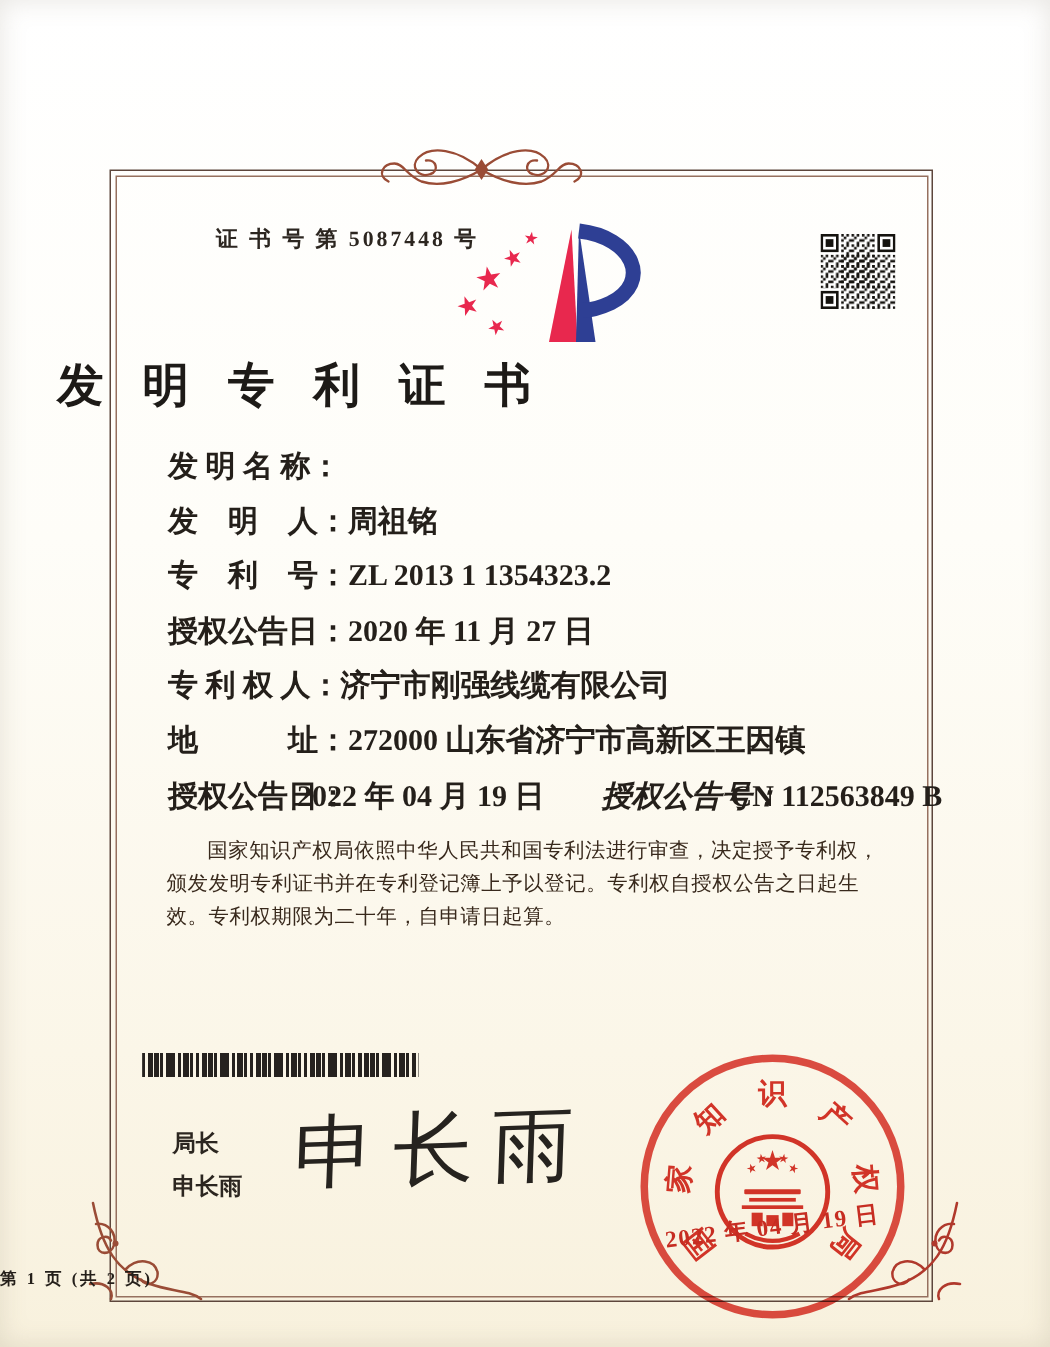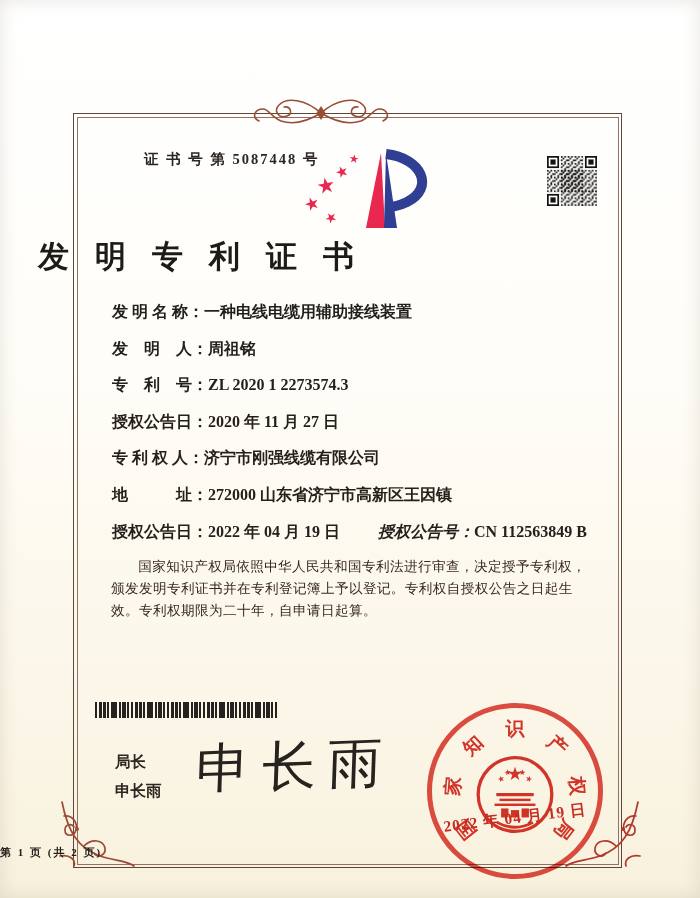--- a/index.html
+++ b/index.html
@@ -20,21 +20,21 @@
   .corner-br{position:absolute; left:564px; top:796px; width:80px; height:78px; transform:scaleX(-1);}
   
   .cert-no{position:absolute; left:104px; top:150px; font-size:14.5px; font-weight:700; letter-spacing:2px;margin-left:40px;}
   .qr{position:absolute; left:547px; top:156px; width:50px; height:50px;}
   .logo{position:absolute; left:282px; top:144px; width:150px; height:94px;}
   .title{position:absolute; left:12px; top:236px; width:100%; 
          font-size:31px; font-weight:700; letter-spacing:26px; text-indent:26px; color:#1d1a17;}
   
   .fields{position:absolute; left:112px; top:301px; right:90px;}
   .row{display:flex; align-items:flex-start; line-height:21px; margin-bottom:15.6px;
-       font-size:16px; white-space:pre;}
+       font-size:20px; white-space:pre;}
   .lbl{font-weight:700; min-width:86px; color:#241f1a;}
   .val{font-weight:600; color:#241f1a;}
   .lbl2{font-weight:700; margin-left:38px;font-style:italic;}
   
   .paras{position:absolute; left:111px; top:556px; width:482px;}
   .paras p{margin:0 0 7px 0; font-size:13.6px; line-height:1.62; text-indent:2em;
            color:#38291c; font-weight:400; letter-spacing:.4px;}
   
   .barcode{position:absolute; left:95px; top:702px; width:184px; height:16px;
     background-image:
@@ -153,29 +153,28 @@
     <polygon points="99,9 84,84 103,84" fill="#e8284e"></polygon>
     <polygon points="104,9 102,84 115,84" fill="#2e3f94"></polygon>
     <path d="M104,10 C140,14 153,44 125,58 C117.5,61.5 111,63 106,63" fill="none" stroke="#2e3f94" stroke-width="10"></path>
   </svg>
 
   <div class="title">发明专利证书</div>
 
   <div class="fields">
     <div class="row">
       <span class="lbl">发 明 名 称：</span>
-      <span class="val">一种电线电缆用辅助接线装置</span>
     </div>
     <div class="row">
       <span class="lbl">发　明　人：</span>
       <span class="val">周祖铭</span>
     </div>
     <div class="row">
       <span class="lbl">专　利　号：</span>
-      <span class="val">ZL 2020 1 2273574.3</span>
+      <span class="val">ZL 2013 1 1354323.2</span>
     </div>
     <div class="row">
       <span class="lbl">授权公告日：</span>
       <span class="val">2020 年 11 月 27 日</span>
     </div>
     <div class="row">
       <span class="lbl">专 利 权 人：</span>
       <span class="val">济宁市刚强线缆有限公司</span>
     </div>
     <div class="row">

